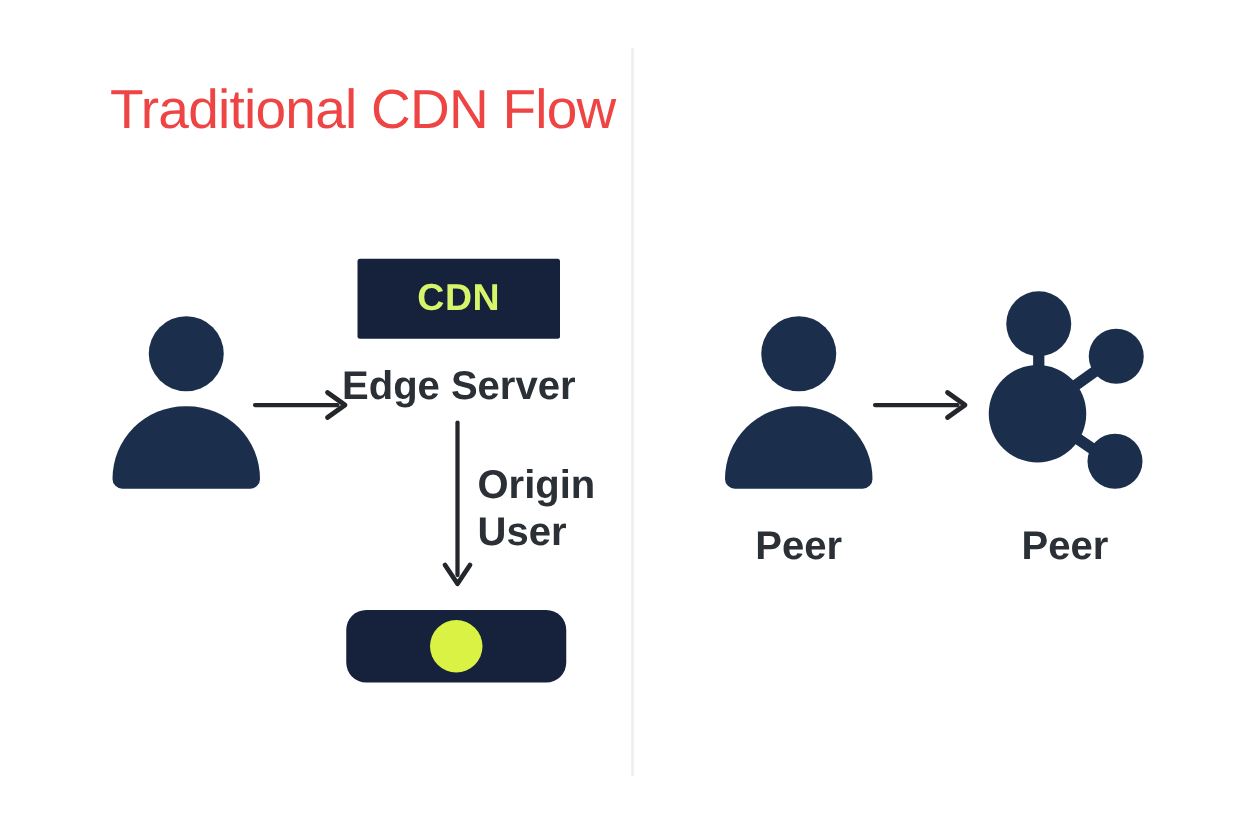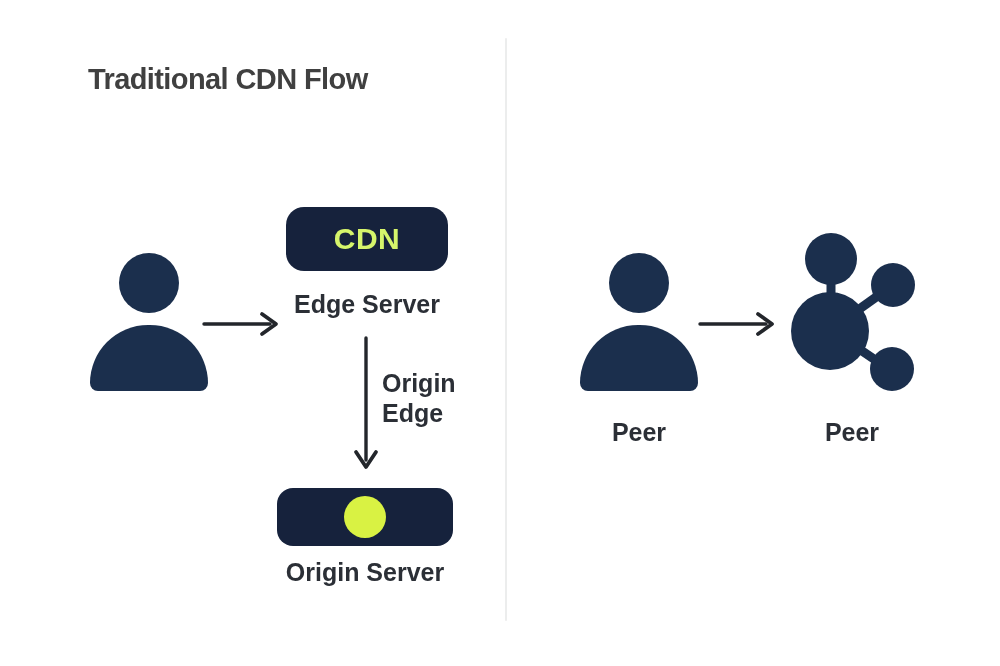--- a/index.html
+++ b/index.html
@@ -26,33 +26,33 @@
     top: 38px;
     width: 2px;
     height: 583px;
     background: #eceded;
     border-radius: 2px;
   }
 
   
   .panel-title {
     position: absolute;
-    font-size: 29px;
-    font-weight: 700;
-    color: #404040;
+    font-size: 44px;
+    font-weight: 400;
+    color: #ef4444;
     letter-spacing: -0.6px;
     white-space: nowrap;
   }
   #title-left  { left: 88px;  top: 63px; }
   #title-right { left: 580px; top: 63px; }
 
   
   .node-label {
     position: absolute;
-    font-size: 25px;
+    font-size: 32px;
     font-weight: 600;
     color: #2b2f36;
     text-align: center;
     line-height: 1.18;
     white-space: pre-line;
   }
 
   
   .person {
     position: absolute;
@@ -64,21 +64,21 @@
   }
   .person .body {
     position: absolute;
     background: #1b2f4d;
   }
 
   
   .srv-box {
     position: absolute;
     background: #16223c;
-    border-radius: 18px;
+    border-radius: 2px;
     display: flex;
     align-items: center;
     justify-content: center;
   }
   #cdn-box {
     left: 286px; top: 207px;
     width: 162px; height: 64px;
   }
   #cdn-text {
     font-size: 30px;
@@ -129,27 +129,26 @@
   </div>
 
   <div class="node-label" style="left:267px; top:290px; width:200px;">Edge Server</div>
 
   <svg class="arrow-svg" style="left:350px; top:338px;" width="32" height="138">
     <line x1="16" y1="0" x2="16" y2="122" stroke="#23262b" stroke-width="3.4" stroke-linecap="round"></line>
     <polyline points="6,114 16,129 26,114" fill="none" stroke="#23262b" stroke-width="3.8" stroke-linecap="round" stroke-linejoin="round"></polyline>
   </svg>
 
   <div class="node-label" style="left:382px; top:369px; width:140px; text-align:left;">Origin
-Edge</div>
+User</div>
 
   <div class="srv-box" id="origin-box">
     <span id="origin-dot"></span>
   </div>
 
-  <div class="node-label" style="left:265px; top:558px; width:200px;">Origin Server</div>
 
 
   <div class="person" id="peer-user-icon" style="left:580px; top:253px; width:118px; height:138px;">
     <div class="head" style="left:29px; top:0px; width:60px; height:60px;"></div>
     <div class="body" style="left:0px; top:72px; width:118px; height:66px; border-radius:59px 59px 8px 8px;"></div>
   </div>
 
   <div class="node-label" style="left:539px; top:418px; width:200px;">Peer</div>
 
   <svg class="arrow-svg" style="left:700px; top:308px;" width="84" height="32">

